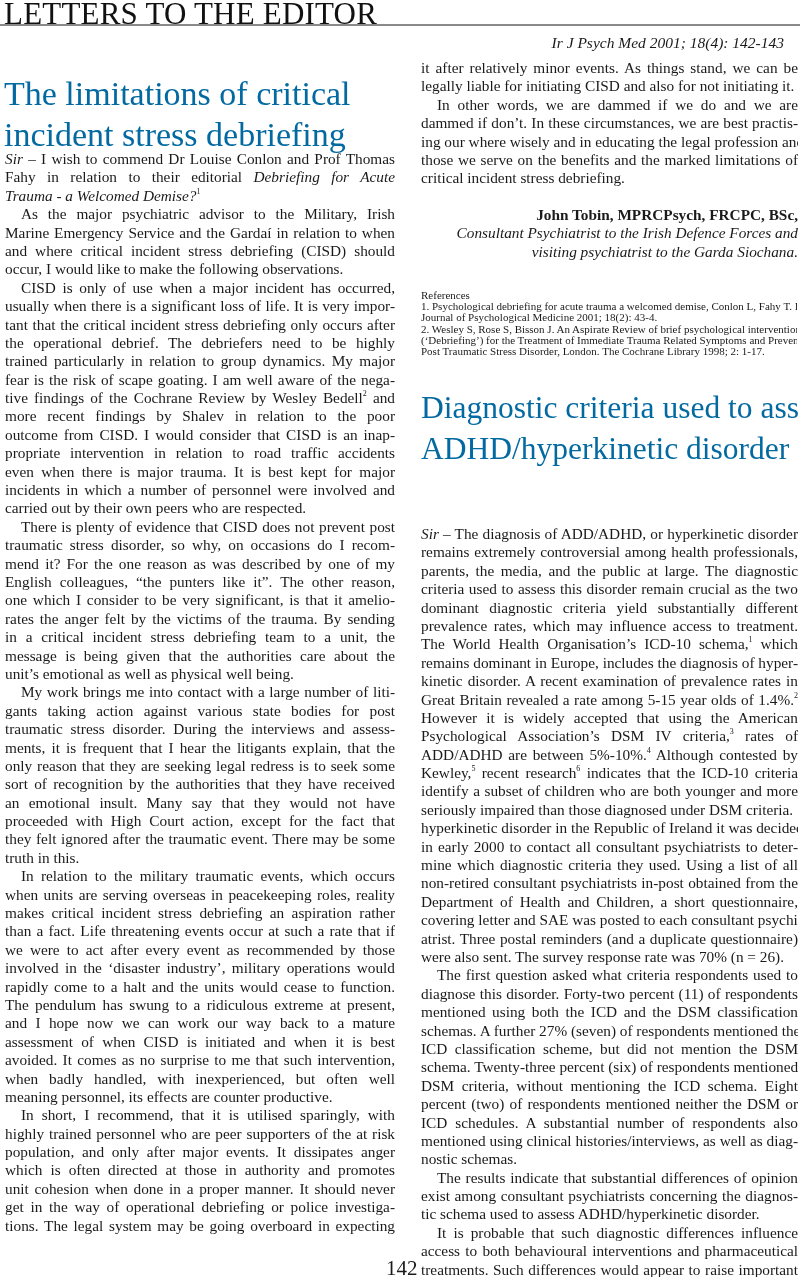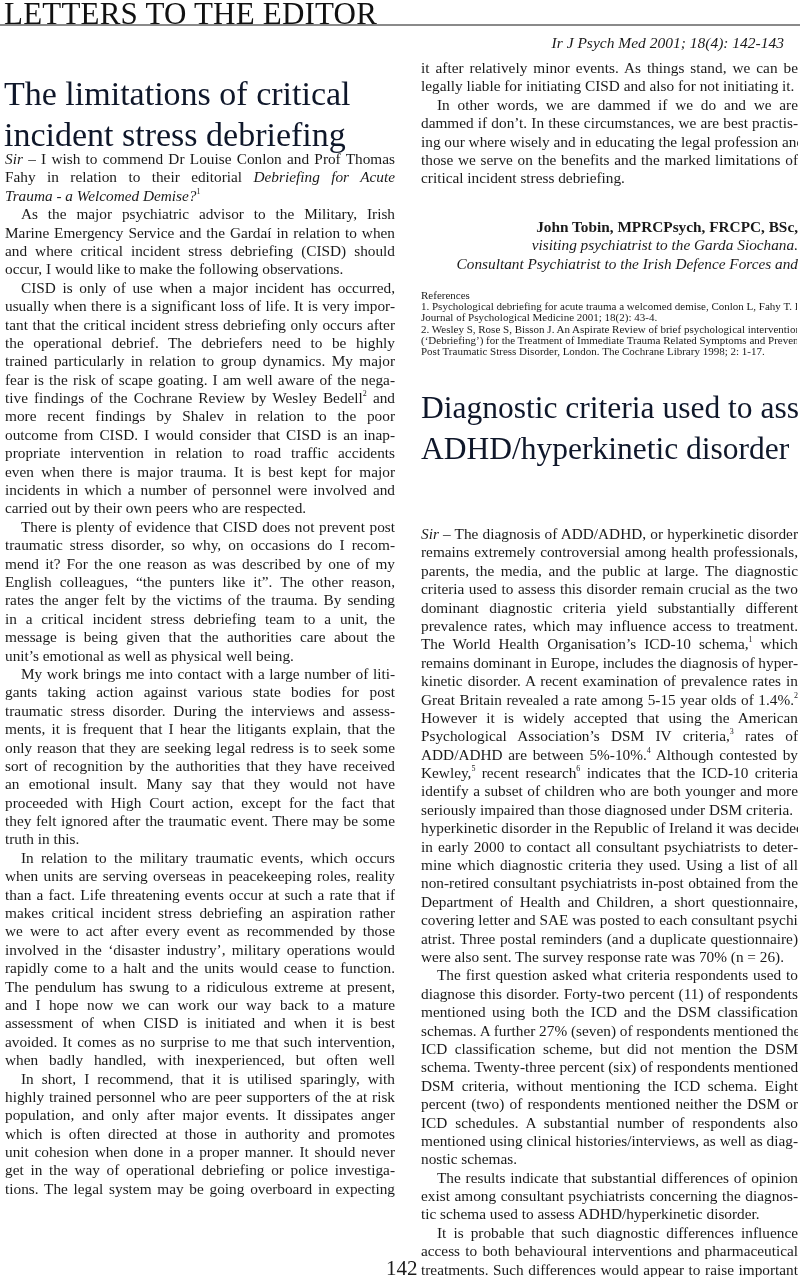--- a/index.html
+++ b/index.html
@@ -2,21 +2,21 @@
 <html><head>
 <meta charset="utf-8">
 <style>
   html, body { margin: 0; padding: 0; background: #ffffff; }
   body { width: 800px; height: 1277px; position: relative; overflow: hidden;
          font-family: "Liberation Serif", "DejaVu Serif", serif; color: #1a1a1a; }
   .section-header { position: absolute; left: 4px; top: -4px; font-size: 31px; letter-spacing: 0.2px;
          font-family: "Liberation Serif", serif; color: #111; white-space: nowrap; }
   .header-rule { position: absolute; left: 0; top: 24px; width: 800px; height: 2px; background: #8a8a8a; }
   .citation { position: absolute; right: 16px; top: 34px; font-size: 15.5px; font-style: italic; white-space: nowrap; }
-  .title { position: absolute; font-size: 34px; line-height: 41px; color: #0f172a; font-family: "Liberation Serif", serif; white-space: nowrap; }
+  .title { position: absolute; font-size: 34px; line-height: 41px; color: #0369a1; font-family: "Liberation Serif", serif; white-space: nowrap; }
   .col { position: absolute; font-size: 15.3px; }
   .line { height: 18.4px; line-height: 18.4px; white-space: nowrap; text-align: justify; text-align-last: justify; overflow: hidden; }
   .line.last { text-align-last: left; }
   .line.indent { padding-left: 16px; }
   .line.right { text-align: right; text-align-last: right; }
   .it { font-style: italic; }
   .b { font-weight: bold; }
   sup { font-size: 8px; vertical-align: top; line-height: 8px; position: relative; top: 1px; }
   .refs { position: absolute; left: 421px; top: 290px; width: 376px; font-size: 11px; line-height: 11.2px; }
   .refs .line { height: 11.2px; line-height: 11.2px; }
@@ -52,69 +52,71 @@
     <div class="line">more recent findings by Shalev in relation to the poor</div>
     <div class="line">outcome from CISD. I would consider that CISD is an inap-</div>
     <div class="line">propriate intervention in relation to road traffic accidents</div>
     <div class="line">even when there is major trauma. It is best kept for major</div>
     <div class="line">incidents in which a number of personnel were involved and</div>
     <div class="line last">carried out by their own peers who are respected.</div>
     <div class="line indent">There is plenty of evidence that CISD does not prevent post</div>
     <div class="line">traumatic stress disorder, so why, on occasions do I recom-</div>
     <div class="line">mend it? For the one reason as was described by one of my</div>
     <div class="line">English colleagues, “the punters like it”. The other reason,</div>
+    <div class="line">one which I consider to be very significant, is that it amelio-</div>
     <div class="line">rates the anger felt by the victims of the trauma. By sending</div>
     <div class="line">in a critical incident stress debriefing team to a unit, the</div>
     <div class="line">message is being given that the authorities care about the</div>
     <div class="line last">unit’s emotional as well as physical well being.</div>
     <div class="line indent">My work brings me into contact with a large number of liti-</div>
     <div class="line">gants taking action against various state bodies for post</div>
     <div class="line">traumatic stress disorder. During the interviews and assess-</div>
     <div class="line">ments, it is frequent that I hear the litigants explain, that the</div>
     <div class="line">only reason that they are seeking legal redress is to seek some</div>
     <div class="line">sort of recognition by the authorities that they have received</div>
     <div class="line">an emotional insult. Many say that they would not have</div>
     <div class="line">proceeded with High Court action, except for the fact that</div>
     <div class="line">they felt ignored after the traumatic event. There may be some</div>
     <div class="line last">truth in this.</div>
     <div class="line indent">In relation to the military traumatic events, which occurs</div>
     <div class="line">when units are serving overseas in peacekeeping roles, reality</div>
+    <div class="line">makes critical incident stress debriefing an aspiration rather</div>
     <div class="line">than a fact. Life threatening events occur at such a rate that if</div>
-    <div class="line">makes critical incident stress debriefing an aspiration rather</div>
     <div class="line">we were to act after every event as recommended by those</div>
     <div class="line">involved in the ‘disaster industry’, military operations would</div>
     <div class="line">rapidly come to a halt and the units would cease to function.</div>
     <div class="line">The pendulum has swung to a ridiculous extreme at present,</div>
     <div class="line">and I hope now we can work our way back to a mature</div>
     <div class="line">assessment of when CISD is initiated and when it is best</div>
     <div class="line">avoided. It comes as no surprise to me that such intervention,</div>
     <div class="line">when badly handled, with inexperienced, but often well</div>
+    <div class="line last">meaning personnel, its effects are counter productive.</div>
     <div class="line indent">In short, I recommend, that it is utilised sparingly, with</div>
     <div class="line">highly trained personnel who are peer supporters of the at risk</div>
     <div class="line">population, and only after major events. It dissipates anger</div>
     <div class="line">which is often directed at those in authority and promotes</div>
     <div class="line">unit cohesion when done in a proper manner. It should never</div>
     <div class="line">get in the way of operational debriefing or police investiga-</div>
     <div class="line">tions. The legal system may be going overboard in expecting</div>
   </div>
 
 <div class="col" id="a1-right" style="left:421px; top:59px; width:377px;">
     <div class="line">it after relatively minor events. As things stand, we can be</div>
     <div class="line last">legally liable for initiating CISD and also for not initiating it.</div>
     <div class="line indent">In other words, we are dammed if we do and we are</div>
     <div class="line">dammed if don’t. In these circumstances, we are best practis-</div>
     <div class="line">ing our where wisely and in educating the legal profession and</div>
     <div class="line">those we serve on the benefits and the marked limitations of</div>
     <div class="line last">critical incident stress debriefing.</div>
   </div>
 
-<div class="col" style="left:421px; top:206px; width:377px;margin-top:12px;">
+<div class="col" style="left:421px; top:206px; width:377px;">
   <div class="line right b">John Tobin, MPRCPsych, FRCPC, BSc,</div>
+  <div class="line right it">Consultant Psychiatrist to the Irish Defence Forces and</div>
   <div class="line right it">visiting psychiatrist to the Garda Siochana.</div>
-  <div class="line right it">Consultant Psychiatrist to the Irish Defence Forces and</div>
 </div>
 
 <div class="refs">
   <div class="line last">References</div>
   <div class="line">1. Psychological debriefing for acute trauma a welcomed demise, Conlon L, Fahy T. Irish</div>
   <div class="line last">Journal of Psychological Medicine 2001; 18(2): 43-4.</div>
   <div class="line">2. Wesley S, Rose S, Bisson J. An Aspirate Review of brief psychological interventions</div>
   <div class="line">(‘Debriefing’) for the Treatment of Immediate Trauma Related Symptoms and Prevention of</div>
   <div class="line last">Post Traumatic Stress Disorder, London. The Cochrane Library 1998; 2: 1-17.</div>
 </div>

